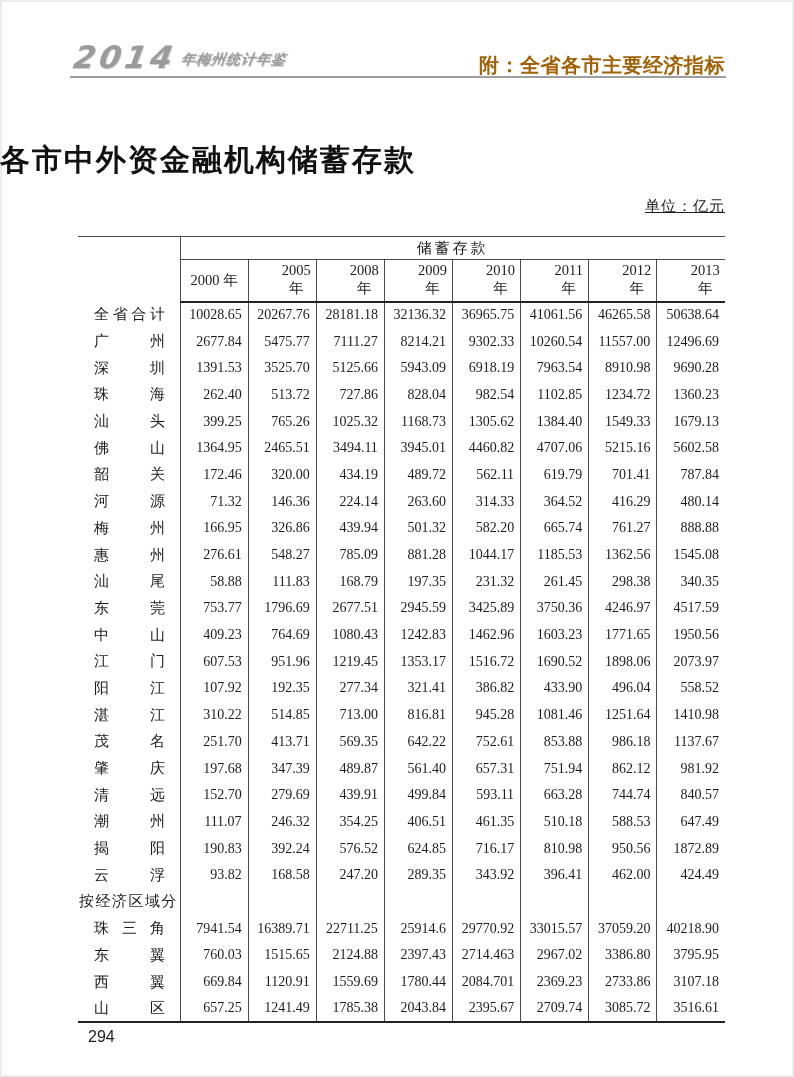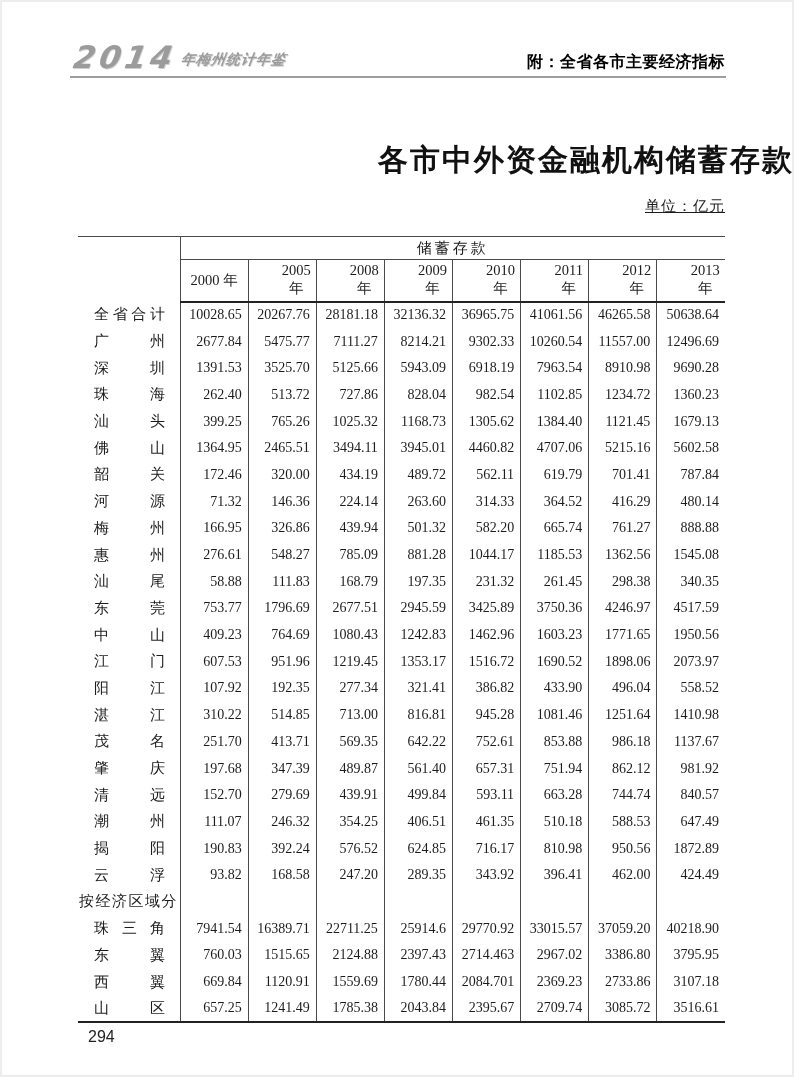--- a/index.html
+++ b/index.html
@@ -24,30 +24,30 @@
     transform: skewX(-10deg); text-shadow: 1px 1px 0 #cfcfcf;
     line-height: 1;
   }
   .logo-suffix {
     display: inline-block; font-size: 14px; margin-left: 5px; letter-spacing: 1px;
     transform: skewX(-8deg); vertical-align: 4px; text-shadow: 1px 1px 0 #d4d4d4;
   }
   .header-right {
     position: absolute; right: 69px; top: 52px;
     font-family: "DejaVu Sans", "Liberation Sans", sans-serif;
-    font-weight: bold; font-size: 16px; color: #000000; letter-spacing: 0.5px;
+    font-weight: bold; font-size: 20px; color: #a16207; letter-spacing: 0.5px;
   }
   .header-rule {
     position: absolute; left: 70px; top: 76px; width: 656px; height: 2px;
     background: #9e9e9e;
   }
   
   .title {
     position: absolute; top: 140px; left: 0; width: 100%;
-    text-align: right; font-size: 30px; font-weight: bold; letter-spacing: 2px;
+    text-align: left; font-size: 30px; font-weight: bold; letter-spacing: 2px;
     color: #111;
   }
   .unit {
     position: absolute; top: 197px; right: 69px; font-size: 15px; letter-spacing: 1px; text-decoration: underline;
   }
   
   .data-table {
     position: absolute; left: 78px; top: 227px; width: 647px;
     border-collapse: collapse; table-layout: fixed;
     border-top: 1px solid #4a4a4a; border-bottom: 2px solid #222;
@@ -177,21 +177,21 @@
         <tr class="data-row">
     <td class="stub-cell">
       <span class="stub-inner">汕头</span>
     </td>
     <td class="num">399.25</td>
     <td class="num">765.26</td>
     <td class="num">1025.32</td>
     <td class="num">1168.73</td>
     <td class="num">1305.62</td>
     <td class="num">1384.40</td>
-    <td class="num">1121.45</td>
+    <td class="num">1549.33</td>
     <td class="num">1679.13</td>
   </tr>
         <tr class="data-row">
     <td class="stub-cell">
       <span class="stub-inner">佛山</span>
     </td>
     <td class="num">1364.95</td>
     <td class="num">2465.51</td>
     <td class="num">3494.11</td>
     <td class="num">3945.01</td>

